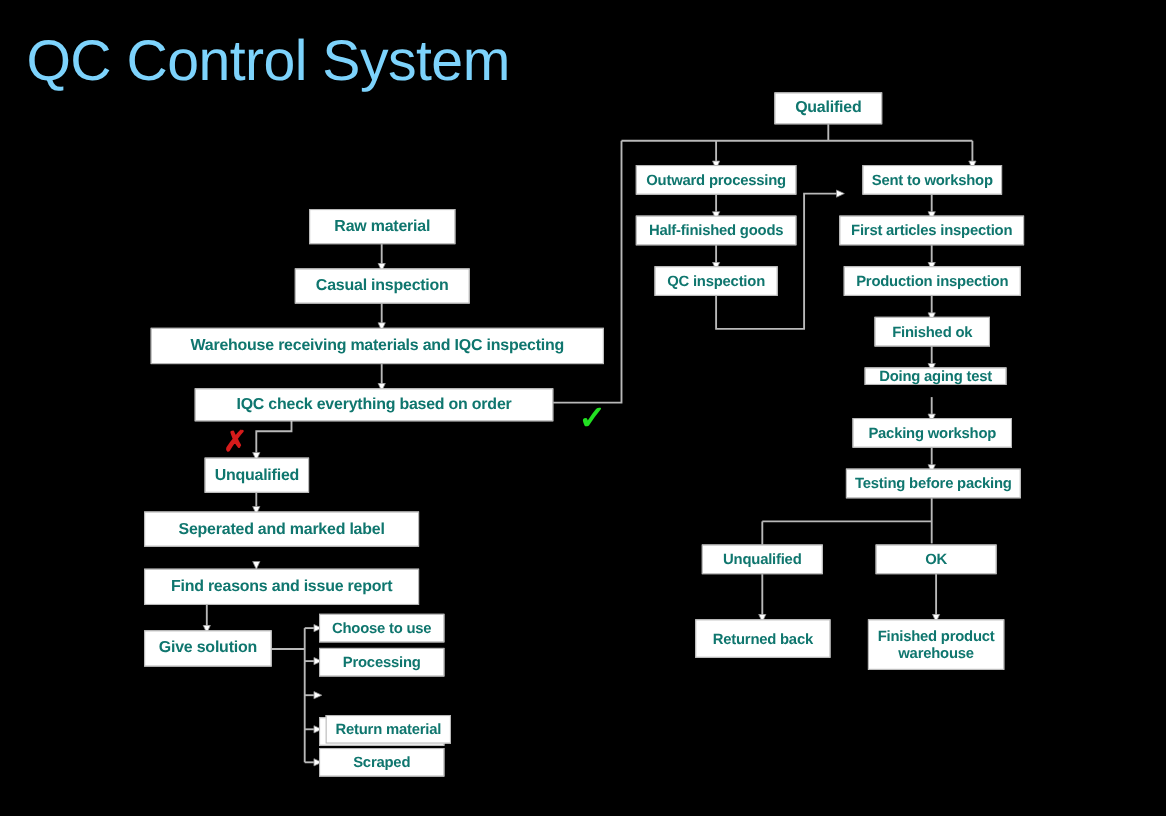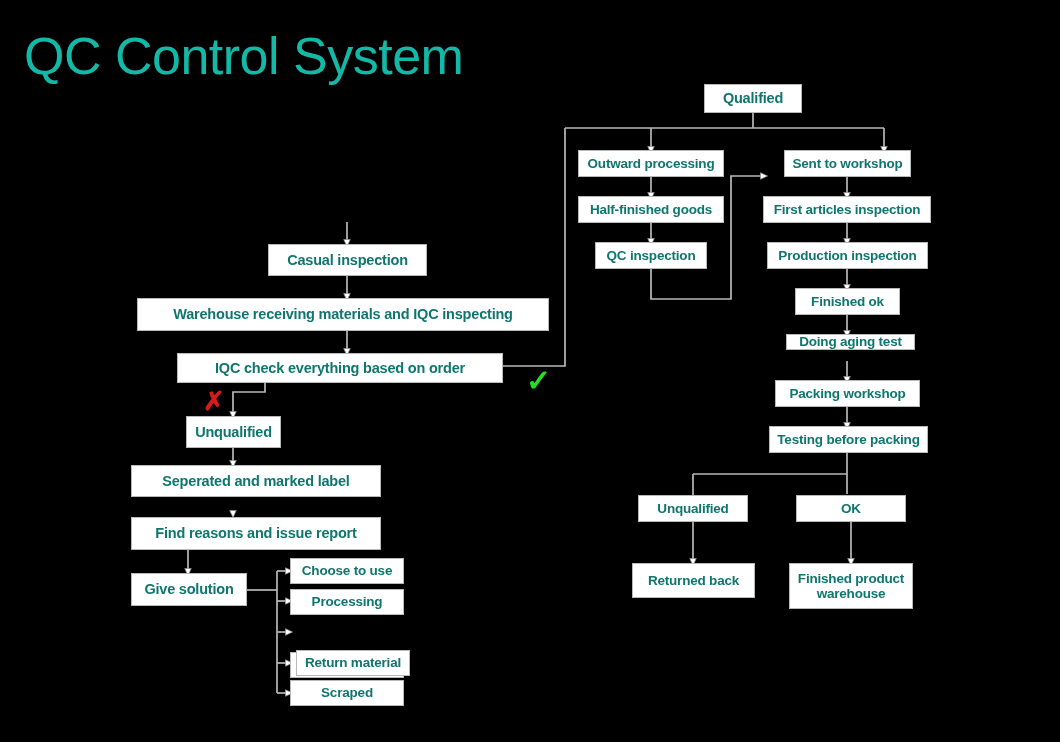--- a/index.html
+++ b/index.html
@@ -13,21 +13,21 @@
     width: 1060px;
     height: 742px;
     background: #000000;
     overflow: hidden;
     font-family: "Liberation Sans", sans-serif;
   }
   #page-title {
     position: absolute;
     left: 24px;
     top: 28px;
-    color: #14b8a6;
+    color: #7dd3fc;
     font-size: 52px;
     font-weight: 400;
     letter-spacing: -0.5px;
     line-height: 1.1;
     white-space: nowrap;
   }
   .node {
     position: absolute;
     box-sizing: border-box;
     background: #ffffff;
@@ -121,20 +121,21 @@
       <path d="M693,474 L693,495"></path>
 
       <path d="M693,522 L693,562" marker-end="url(#arrow)"></path>
       <path d="M851,522 L851,562" marker-end="url(#arrow)"></path>
     </g>
   </svg>
 
   <div class="marker" id="marker-fail" style="left:203px; top:388px;">✗</div>
   <div class="marker" id="marker-pass" style="left:526px; top:366px;">✓</div>
 
+  <div class="node" style="left:281px; top:190px; width:133px; height:32px;">Raw material</div>
   <div class="node" style="left:268px; top:244px; width:159px; height:32px;">Casual inspection</div>
   <div class="node" style="left:137px; top:298px; width:412px; height:33px;">Warehouse receiving materials and IQC inspecting</div>
   <div class="node" style="left:177px; top:353px; width:326px; height:30px;">IQC check everything based on order</div>
 
   <div class="node" style="left:186px; top:416px; width:95px; height:32px;">Unqualified</div>
   <div class="node" style="left:131px; top:465px; width:250px; height:32px;">Seperated and marked label</div>
   <div class="node" style="left:131px; top:517px; width:250px; height:33px;">Find reasons and issue report</div>
   <div class="node" style="left:131px; top:573px; width:116px; height:33px;">Give solution</div>
 
   <div class="node small" style="left:290px; top:558px; width:114px; height:26px;">Choose to use</div>

